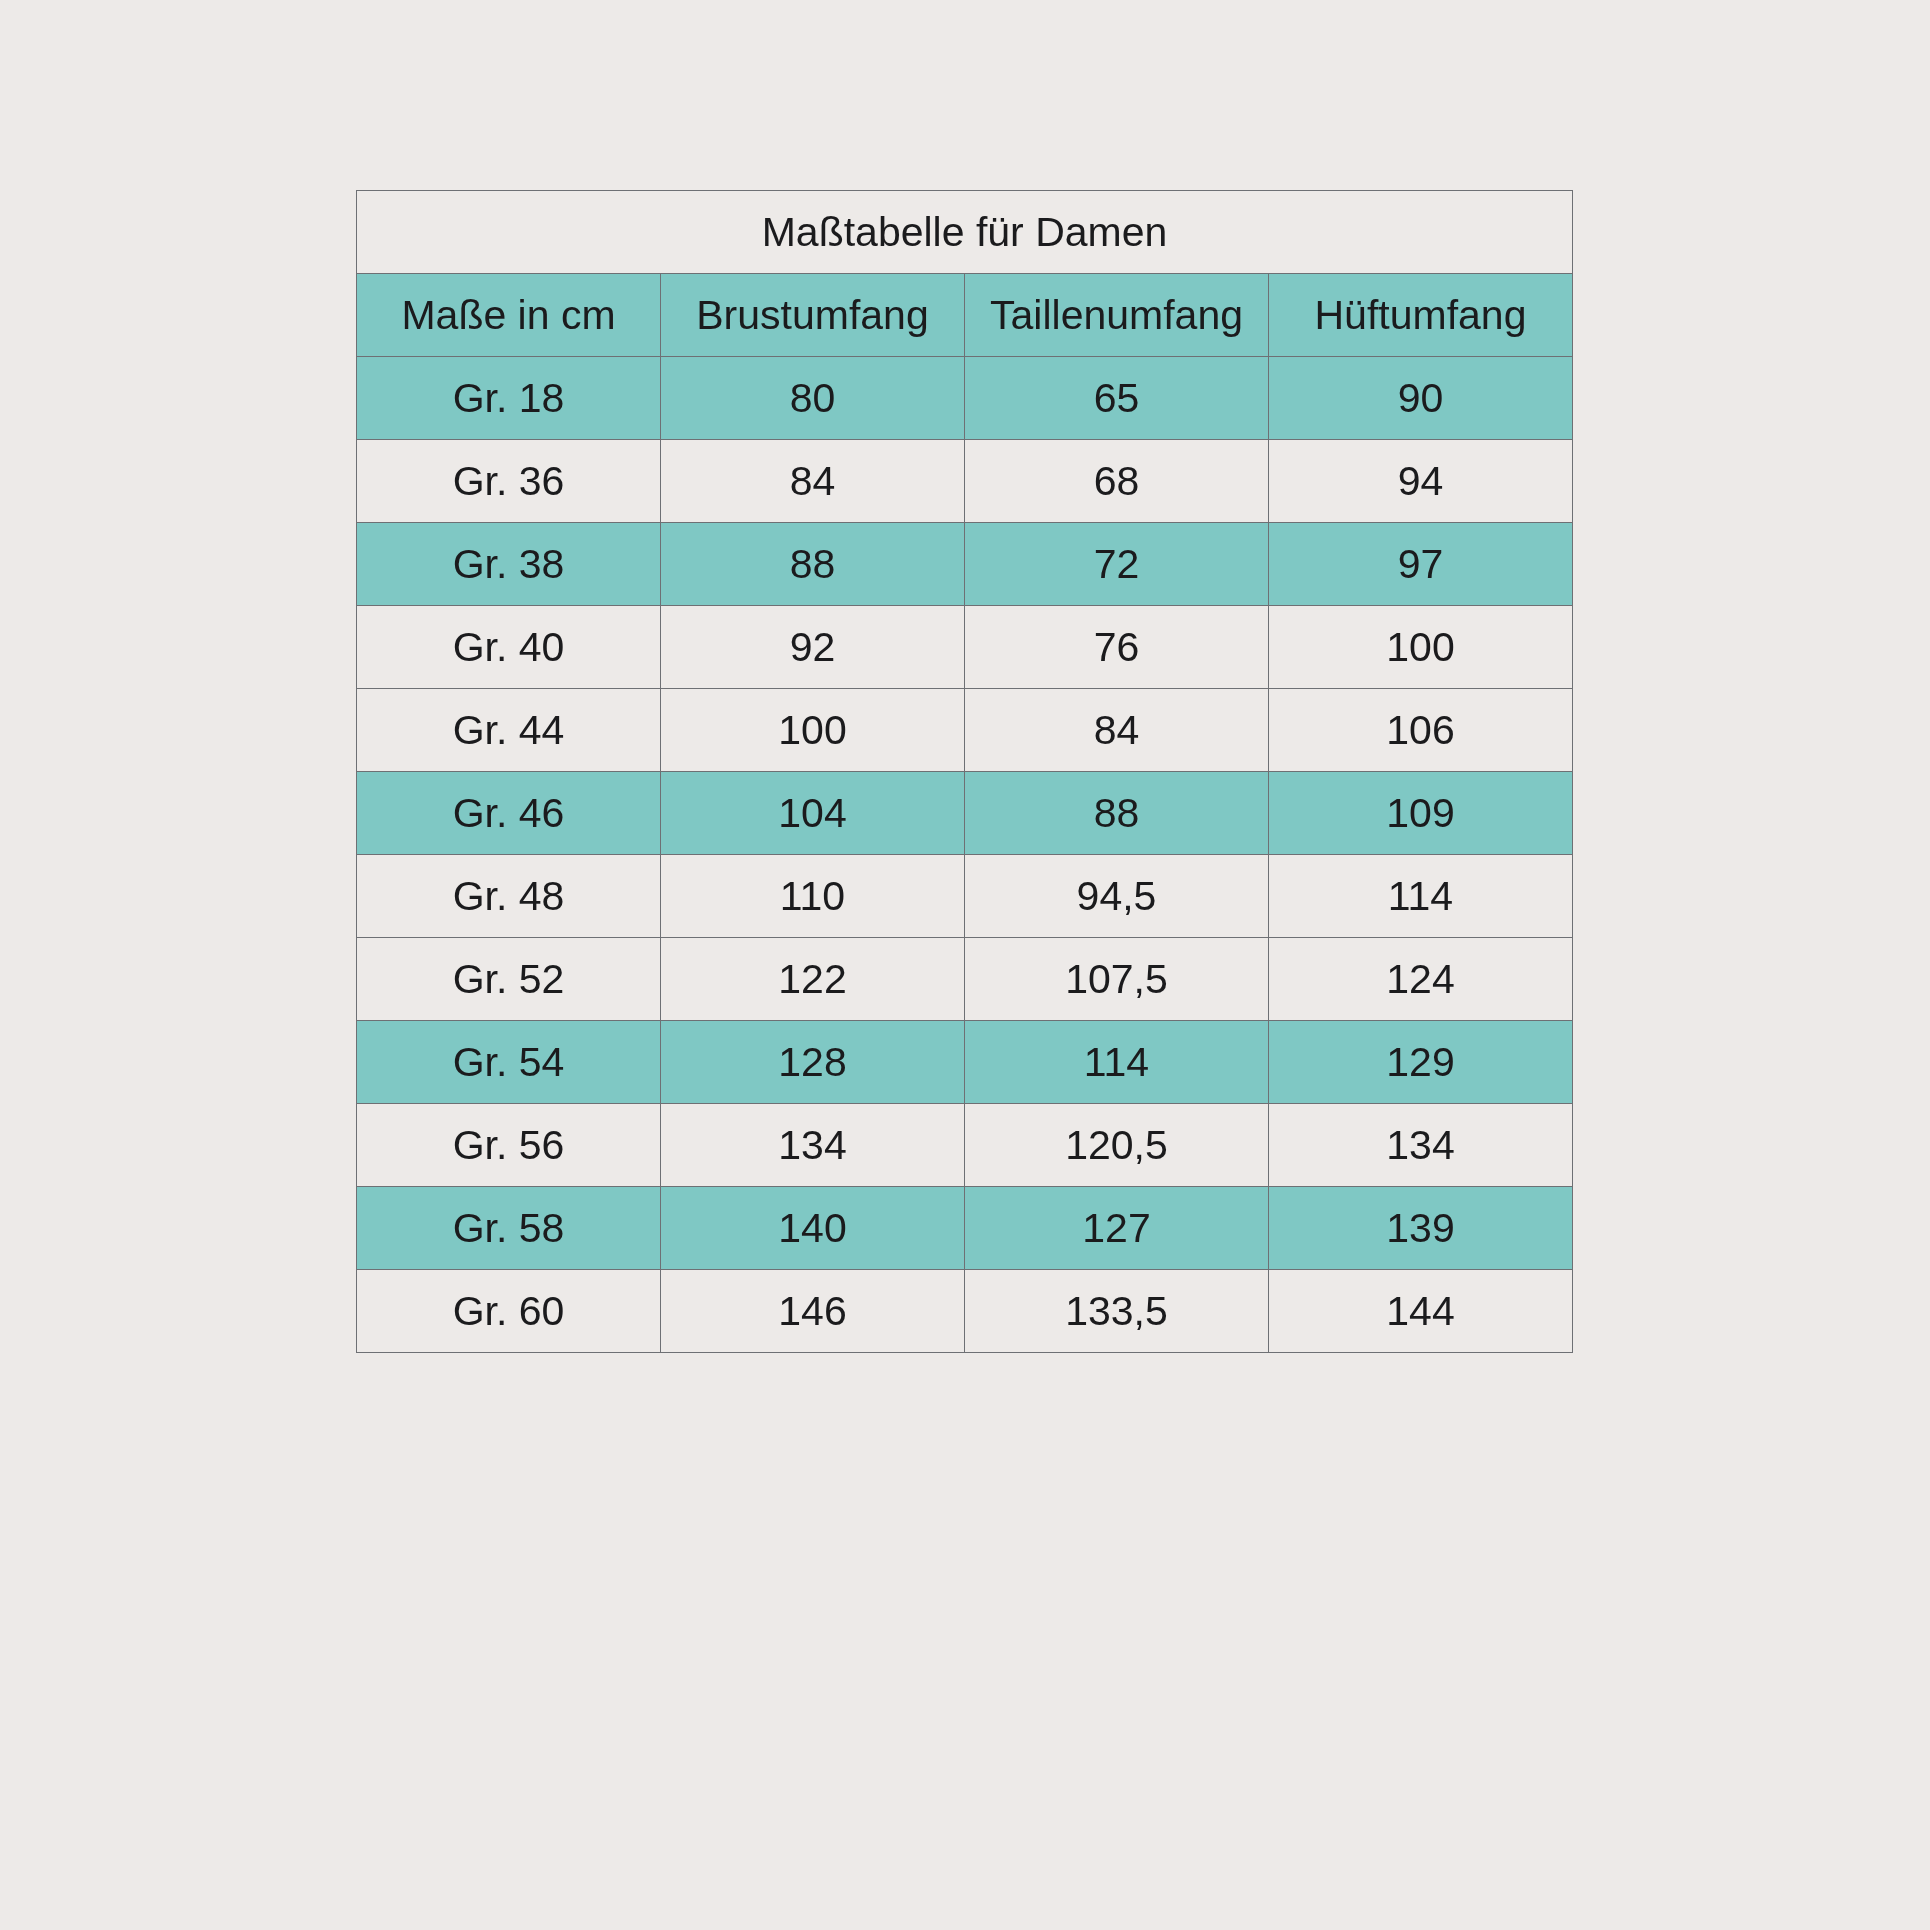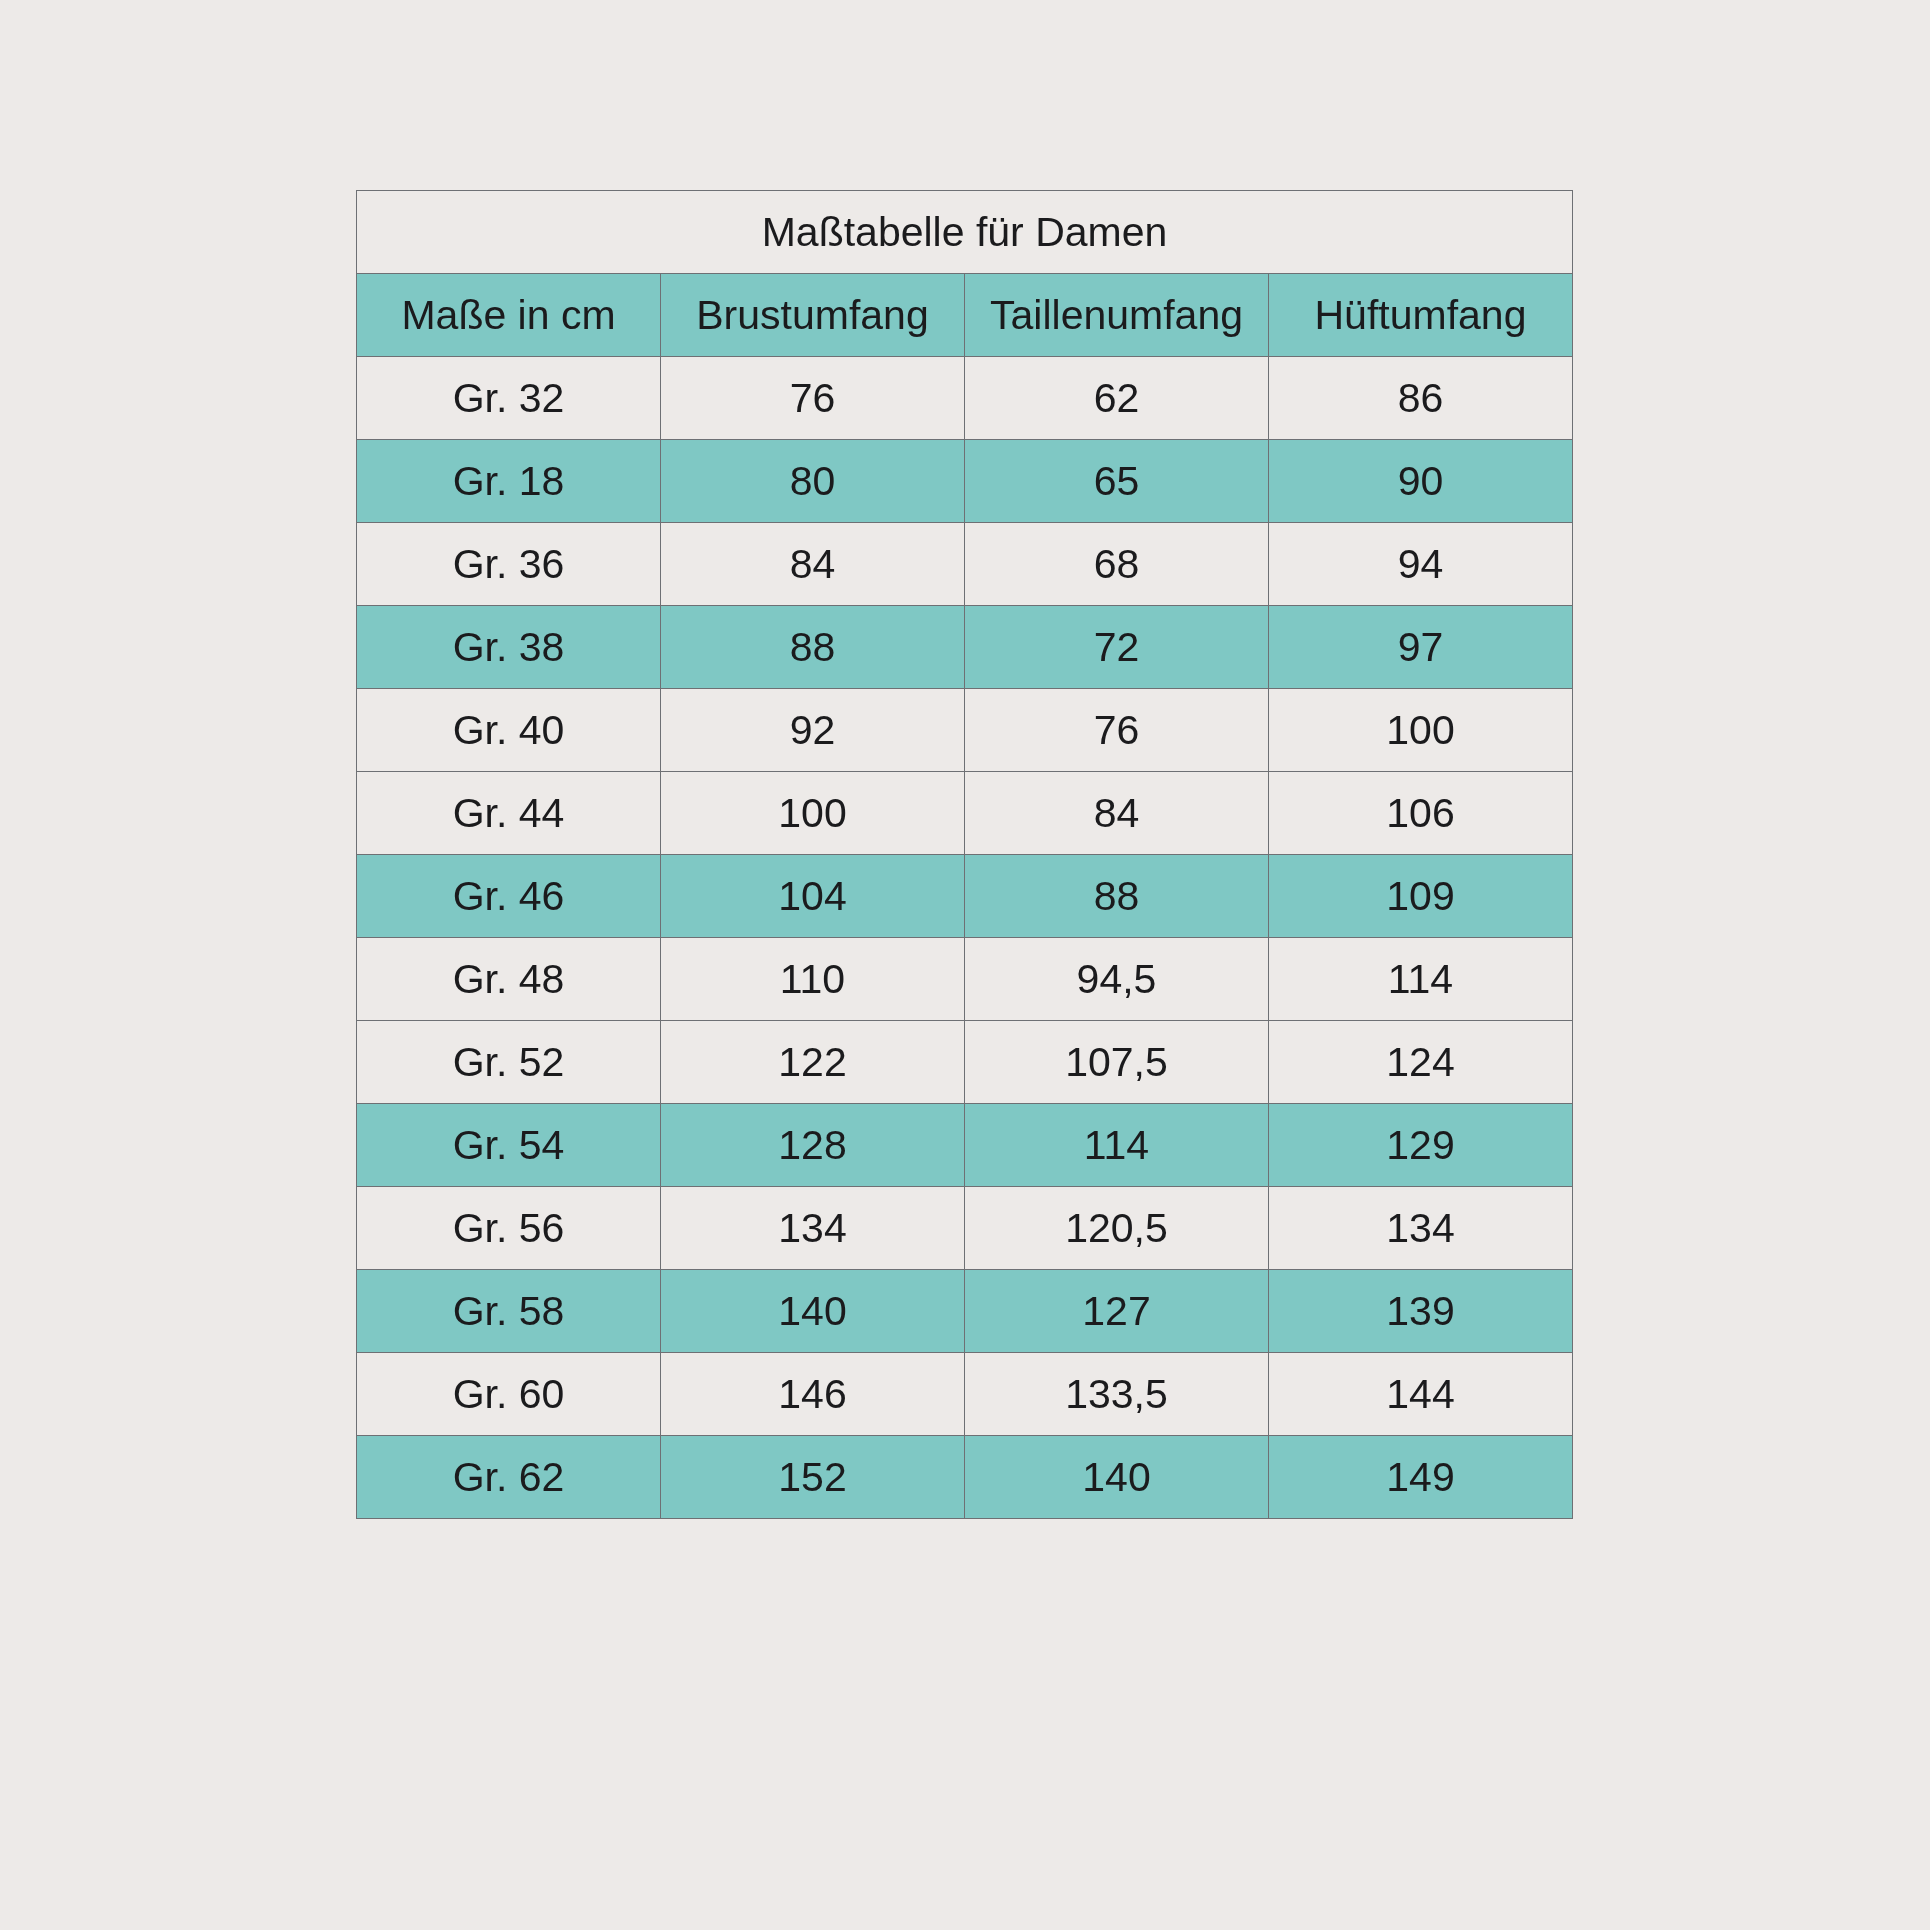--- a/index.html
+++ b/index.html
@@ -53,26 +53,20 @@
   <table class="size-table">
     <tbody>
       <tr class="title-row">
         <td colspan="4">Maßtabelle für Damen</td>
       </tr>
       <tr class="teal-row">
         <td class="c0">Maße in cm</td>
         <td class="c1">Brustumfang</td>
         <td class="c2">Taillenumfang</td>
         <td class="c3">Hüftumfang</td>
-      </tr>
-      <tr class="gray-row">
-        <td class="c0">Gr. 32</td>
-        <td class="c1">76</td>
-        <td class="c2">62</td>
-        <td class="c3">86</td>
       </tr>
       <tr class="teal-row">
         <td class="c0">Gr. 18</td>
         <td class="c1">80</td>
         <td class="c2">65</td>
         <td class="c3">90</td>
       </tr>
       <tr class="gray-row">
         <td class="c0">Gr. 36</td>
         <td class="c1">84</td>
@@ -132,22 +126,16 @@
         <td class="c1">140</td>
         <td class="c2">127</td>
         <td class="c3">139</td>
       </tr>
       <tr class="gray-row">
         <td class="c0">Gr. 60</td>
         <td class="c1">146</td>
         <td class="c2">133,5</td>
         <td class="c3">144</td>
       </tr>
-      <tr class="teal-row">
-        <td class="c0">Gr. 62</td>
-        <td class="c1">152</td>
-        <td class="c2">140</td>
-        <td class="c3">149</td>
-      </tr>
     </tbody>
   </table>
 </div>
 
 
 </body></html>

